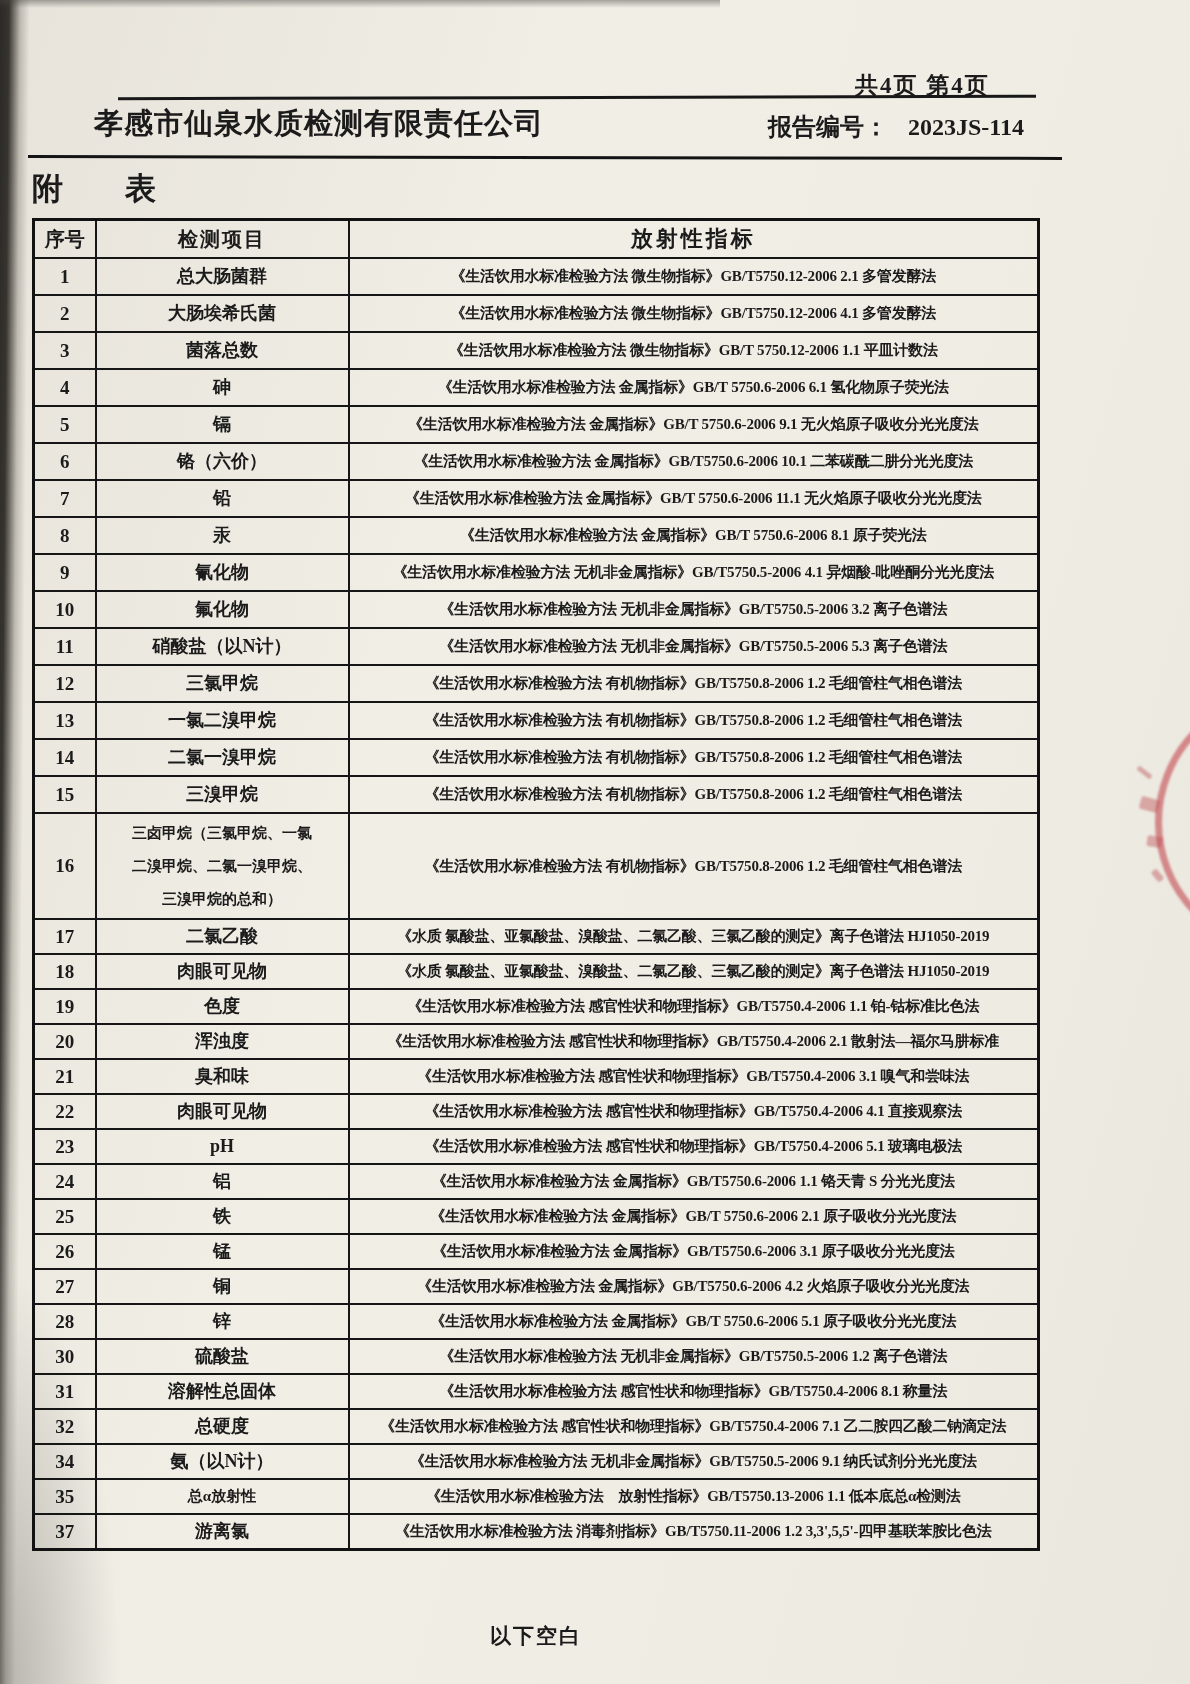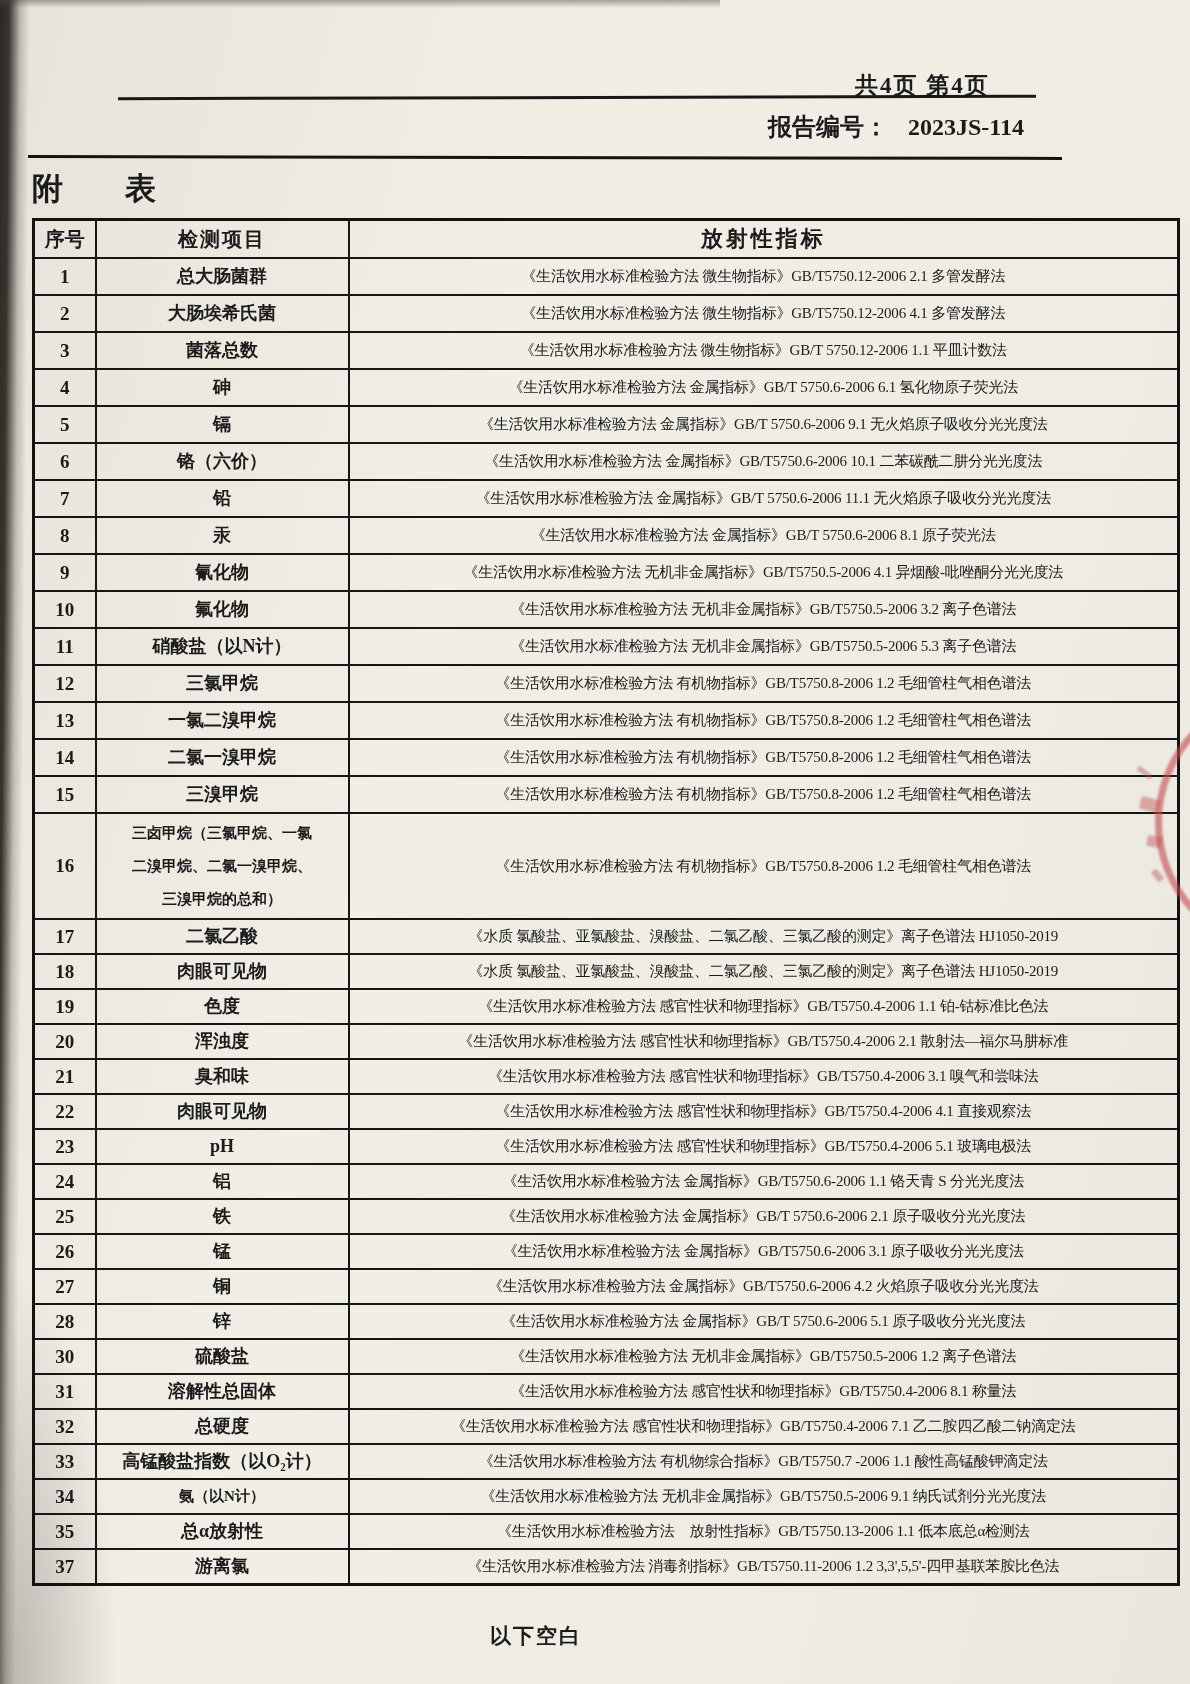--- a/index.html
+++ b/index.html
@@ -31,21 +31,21 @@
   
   .pagination{position:absolute;top:70px;left:855px;font-size:23px;font-weight:bold;letter-spacing:2px;}
   .rule1{position:absolute;top:96px;left:118px;width:918px;height:3px;background:#181818;transform:rotate(-0.15deg);}
   .company{position:absolute;top:104px;left:94px;font-size:29px;font-weight:bold;letter-spacing:1px;}
   .report{position:absolute;top:111px;left:768px;font-size:24px;font-weight:bold;}
   .report .val{margin-left:20px;}
   .rule2{position:absolute;top:156px;left:28px;width:1034px;height:3px;background:#141414;transform:rotate(0.1deg);}
   .title{position:absolute;top:168px;left:32px;width:1008px;text-align:left;font-size:31px;font-weight:bold;}
   
   table.methods{
-    position:absolute;left:32px;top:218px;width:1148px;
+    position:absolute;left:32px;top:218px;width:1008px;
     border-collapse:collapse;table-layout:fixed;
     background:transparent;
   }
   table.methods col.c-no{width:62px;}
   table.methods col.c-item{width:253px;}
   table.methods th,table.methods td{
     border:2px solid #161616;text-align:center;vertical-align:middle;
     padding:0 2px;overflow:hidden;
   }
   table.methods{border:3px solid #121212;}
@@ -53,21 +53,21 @@
   th.h-no{font-size:20px;}
   th.h-item{font-size:20px;letter-spacing:2px;}
   th.h-method{font-size:22px;letter-spacing:3px;}
   tbody tr{height:37px;}
   tbody tr:nth-child(16){height:106px;}
   tbody tr:nth-child(n+17){height:31px;}
   td.no{font-size:19px;font-weight:bold;}
   td.item{font-size:18px;font-weight:bold;white-space:pre-line;line-height:33px;}
   tbody tr:nth-child(16) td.item{font-size:15px;}
   tbody tr:nth-child(33) td.item{font-size:15px;}
-  td.method{font-size:15px;font-weight:normal;white-space:nowrap;letter-spacing:-0.2px;}
+  td.method{font-size:15px;font-weight:bold;white-space:nowrap;letter-spacing:-0.2px;}
   
   .footer-note{position:absolute;top:1622px;left:32px;width:1008px;text-align:center;
     font-size:21px;font-weight:bold;letter-spacing:2px;}
   
   .stamp{
     position:absolute;top:690px;right:-185px;width:250px;height:250px;
     border-radius:50%;border:7px solid rgba(197,77,82,0.62);
     filter:blur(0.8px);
   }
   .stamp-mark{position:absolute;background:rgba(186,74,78,0.42);filter:blur(1.2px);border-radius:2px;}
@@ -80,20 +80,21 @@
 <body>
 
 <div class="page">
 
   <div class="edge-left"></div>
   <div class="edge-left-fade"></div>
   <div class="edge-top"></div>
 
   <div class="pagination">共4页 第4页</div>
   <div class="rule1"></div>
+  <div class="company">孝感市仙泉水质检测有限责任公司</div>
   <div class="report">
     <span class="lbl">报告编号：</span><span class="val">2023JS-114</span>
   </div>
   <div class="rule2"></div>
   <div class="title">附　　表</div>
 
   <table class="methods">
     <colgroup>
         <col class="c-no">
         <col class="c-item">
@@ -258,25 +259,20 @@
           <td class="no">31</td>
           <td class="item">溶解性总固体</td>
           <td class="method">《生活饮用水标准检验方法 感官性状和物理指标》GB/T5750.4-2006 8.1 称量法</td>
         </tr>
         <tr>
           <td class="no">32</td>
           <td class="item">总硬度</td>
           <td class="method">《生活饮用水标准检验方法 感官性状和物理指标》GB/T5750.4-2006 7.1 乙二胺四乙酸二钠滴定法</td>
         </tr>
         <tr>
-          <td class="no">33</td>
-          <td class="item">高锰酸盐指数（以O₂计）</td>
-          <td class="method">《生活饮用水标准检验方法 有机物综合指标》GB/T5750.7 -2006 1.1 酸性高锰酸钾滴定法</td>
-        </tr>
-        <tr>
           <td class="no">34</td>
           <td class="item">氨（以N计）</td>
           <td class="method">《生活饮用水标准检验方法 无机非金属指标》GB/T5750.5-2006 9.1 纳氏试剂分光光度法</td>
         </tr>
         <tr>
           <td class="no">35</td>
           <td class="item">总α放射性</td>
           <td class="method">《生活饮用水标准检验方法　放射性指标》GB/T5750.13-2006 1.1 低本底总α检测法</td>
         </tr>
         <tr>

